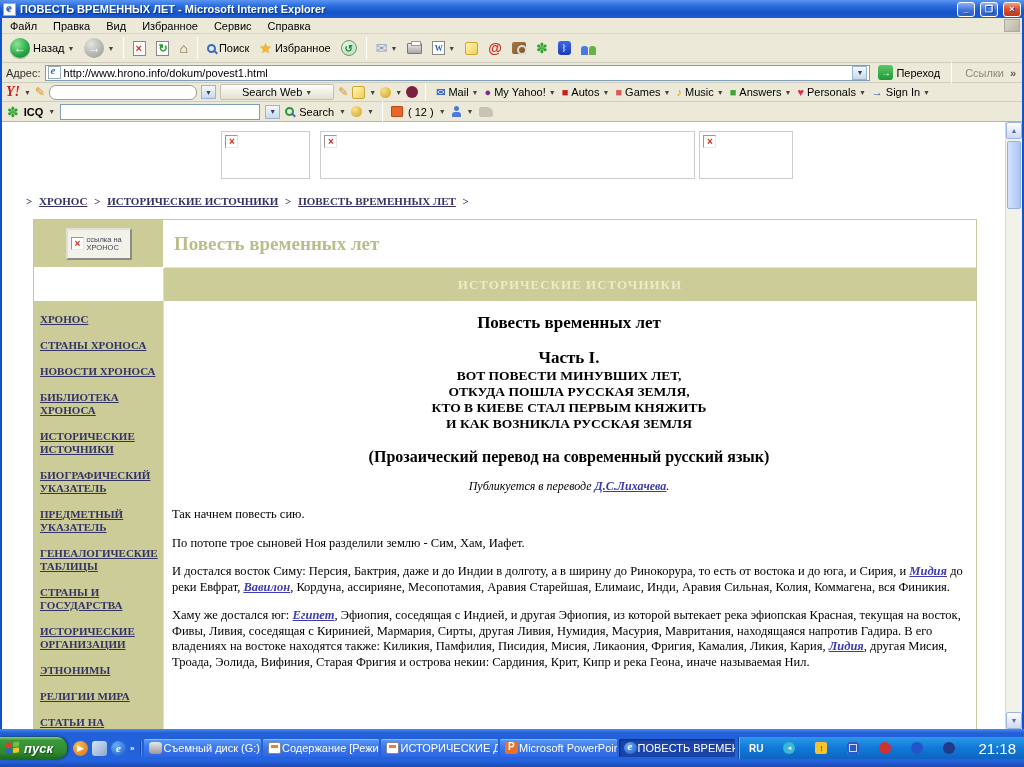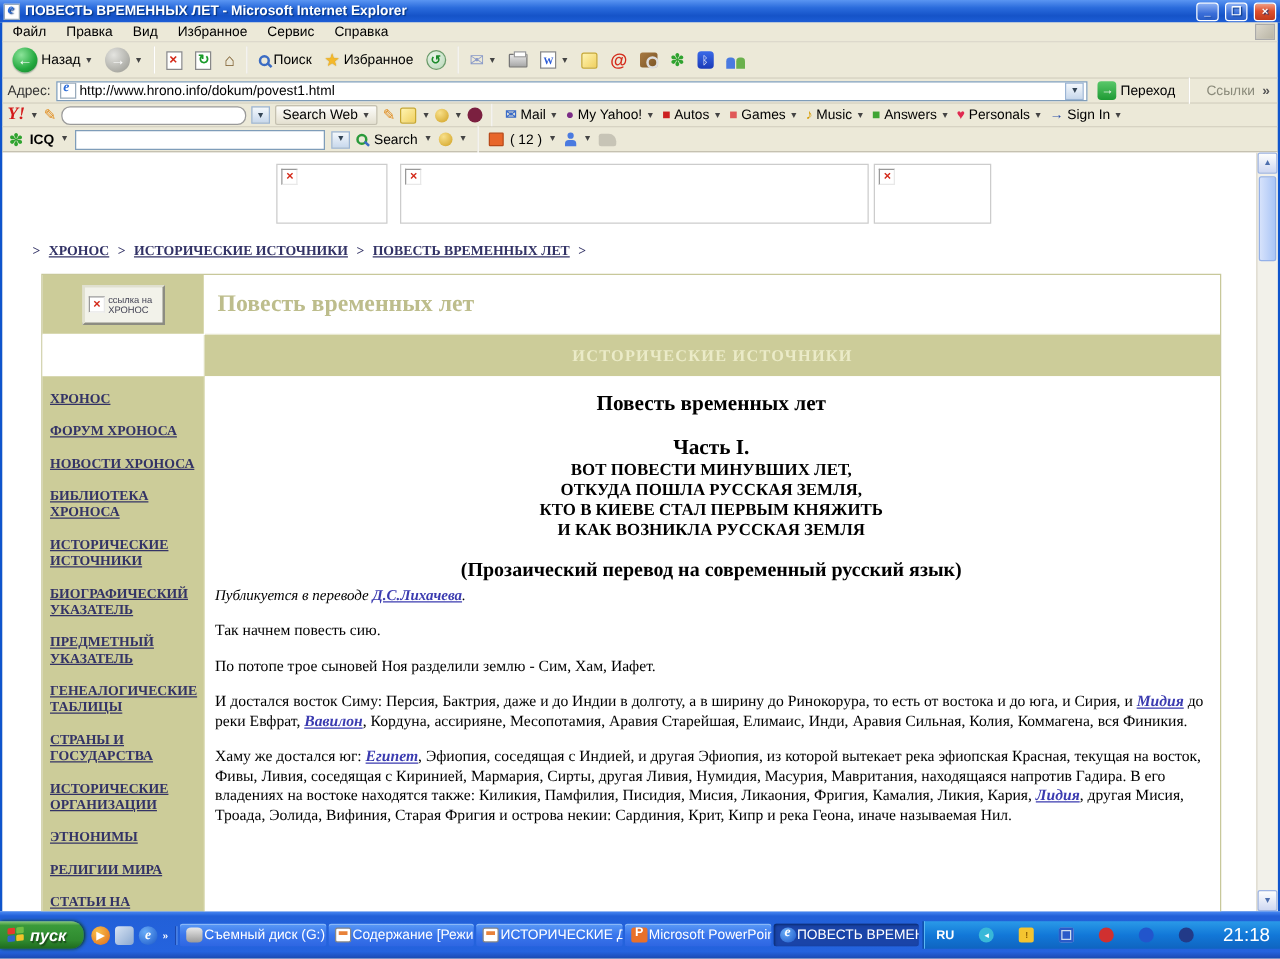--- a/index.html
+++ b/index.html
@@ -61,21 +61,21 @@
 .addr-url{flex:1;white-space:nowrap;overflow:hidden}
 .addr-drop{width:15px;height:14px;background:linear-gradient(180deg,#f4f8fc,#c8d8ec);border:1px solid #9ab4d4;display:flex;align-items:center;justify-content:center;font-size:7px;color:#345}
 .go-icon{width:15px;height:15px;background:linear-gradient(180deg,#5ac86a,#1e9a34);border-radius:3px;color:#fff;display:flex;align-items:center;justify-content:center;font-size:10px;font-weight:bold}
 .links-label{color:#8a8a7a;margin-left:6px}
 .chev{color:#555;font-weight:bold;margin:0 2px}
 
 
 .ybar{height:19px;background:#ece9d8;display:flex;align-items:center;gap:4px;padding:0 4px;border-bottom:1px solid #d0ccbc;white-space:nowrap;overflow:hidden}
 .ylogo{color:#d41a1a;font:bold italic 14px "Liberation Serif",serif}
 .yin{height:15px;width:148px;border:1px solid #9a9a9a;border-radius:7px;background:#fff;font-size:10px;padding:0 6px;outline:none}
-.ybtn{display:flex;align-items:center;gap:3px;border:1px solid #c4c0b0;background:linear-gradient(180deg,#fdfdfb,#e4e0d0);border-radius:2px;padding:1px 5px}
+.ybtn{display:flex;align-items:center;gap:3px;border:1px solid #c4c0b0;background:linear-gradient(180deg,#fdfdfb,#e4e0d0);border-radius:2px;padding:1px 21px}
 .yit{display:flex;align-items:center;gap:3px;padding:0 3px}
 .yglyph{font-size:11px;line-height:11px;font-weight:bold}
 .pencil{color:#e08a1a;font-size:12px}
 .icqbar{height:20px;background:#ece9d8;display:flex;align-items:center;gap:5px;padding:0 5px;border-bottom:1px solid #b8b4a4}
 .icq-in{height:16px;width:200px;border:1px solid #7f9db9;background:#fff;outline:none;font-size:10px;padding:0 3px}
 .coin{width:11px;height:11px;border-radius:50%;background:radial-gradient(circle at 35% 30%,#f8e08a,#d0a020)}
 .cal{width:12px;height:11px;background:#e8662a;border:1px solid #b84a18;border-radius:1px}
 .person{width:11px;height:11px;position:relative}
 .person::before{content:"";position:absolute;top:0;left:3px;width:5px;height:5px;border-radius:50%;background:#4a7ae0}
 .person::after{content:"";position:absolute;bottom:0;left:1px;width:9px;height:5px;border-radius:3px 3px 0 0;background:#4a7ae0}
@@ -102,21 +102,21 @@
 .cell-section{flex:1;background:#cccc99;display:flex;align-items:center;justify-content:center;height:33px}
 .section-text{font:bold 13px "Liberation Serif",serif;color:#ebebc8;letter-spacing:1px}
 .cell-side{width:130px;background:#cccc99;padding:12px 6px;border-right:1px solid #e0e0c0}
 .side-link{display:block;font:bold 11px "Liberation Serif",serif;color:#333366;text-decoration:underline;margin-bottom:13px;line-height:13px}
 .cell-main{flex:1;background:#fff;padding:4px 10px 10px 8px;font-size:12.5px}
 .ct{text-align:center;font-weight:bold}
 .c-title{font-size:17px;margin-top:8px}
 .c-part{font-size:17px;margin-top:15px}
 .c-head{font-size:13.5px;}
 .c-sub{font-size:16px;margin-top:16px}
-.c-pub{font-style:italic;font-size:12px;margin-top:3px}
+.c-pub{text-align:center;font-style:italic;font-size:12px;margin-top:13px}
 .paras p{margin-top:13px;line-height:15.5px}
 .ilink,a.ilink{color:#3b3bb0;font-style:italic;font-weight:bold;text-decoration:underline}
 
 
 .vscroll{width:17px;background:#f2f1ea;display:flex;flex-direction:column;border-left:1px solid #dcd8cc}
 .sbtn{height:17px;background:linear-gradient(180deg,#fdfefd,#cfd8f2);border:1px solid #9db4e4;border-radius:2px;color:#4d6fae;font-size:7px;display:flex;align-items:center;justify-content:center}
 .strack{flex:1;position:relative}
 .sthumb{position:absolute;top:2px;left:1px;width:14px;height:68px;background:linear-gradient(90deg,#d6e2fb,#aac5f6);border:1px solid #93b0e8;border-radius:2px}
 
 
@@ -392,21 +392,21 @@
       </div>
       <div class="trow">
         <div class="cell-empty"></div>
         <div class="cell-section">
           <span class="section-text">ИСТОРИЧЕСКИЕ ИСТОЧНИКИ</span>
         </div>
       </div>
       <div class="trow">
         <nav class="cell-side">
               <a href="#" class="side-link">ХРОНОС</a>
-              <a href="#" class="side-link">ФОРУМ ХРОНОСА</a>
+              <a href="#" class="side-link">СТРАНЫ ХРОНОСА</a>
               <a href="#" class="side-link">НОВОСТИ ХРОНОСА</a>
               <a href="#" class="side-link">БИБЛИОТЕКА ХРОНОСА</a>
               <a href="#" class="side-link">ИСТОРИЧЕСКИЕ ИСТОЧНИКИ</a>
               <a href="#" class="side-link">БИОГРАФИЧЕСКИЙ УКАЗАТЕЛЬ</a>
               <a href="#" class="side-link">ПРЕДМЕТНЫЙ УКАЗАТЕЛЬ</a>
               <a href="#" class="side-link">ГЕНЕАЛОГИЧЕСКИЕ ТАБЛИЦЫ</a>
               <a href="#" class="side-link">СТРАНЫ И ГОСУДАРСТВА</a>
               <a href="#" class="side-link">ИСТОРИЧЕСКИЕ ОРГАНИЗАЦИИ</a>
               <a href="#" class="side-link">ЭТНОНИМЫ</a>
               <a href="#" class="side-link">РЕЛИГИИ МИРА</a>

